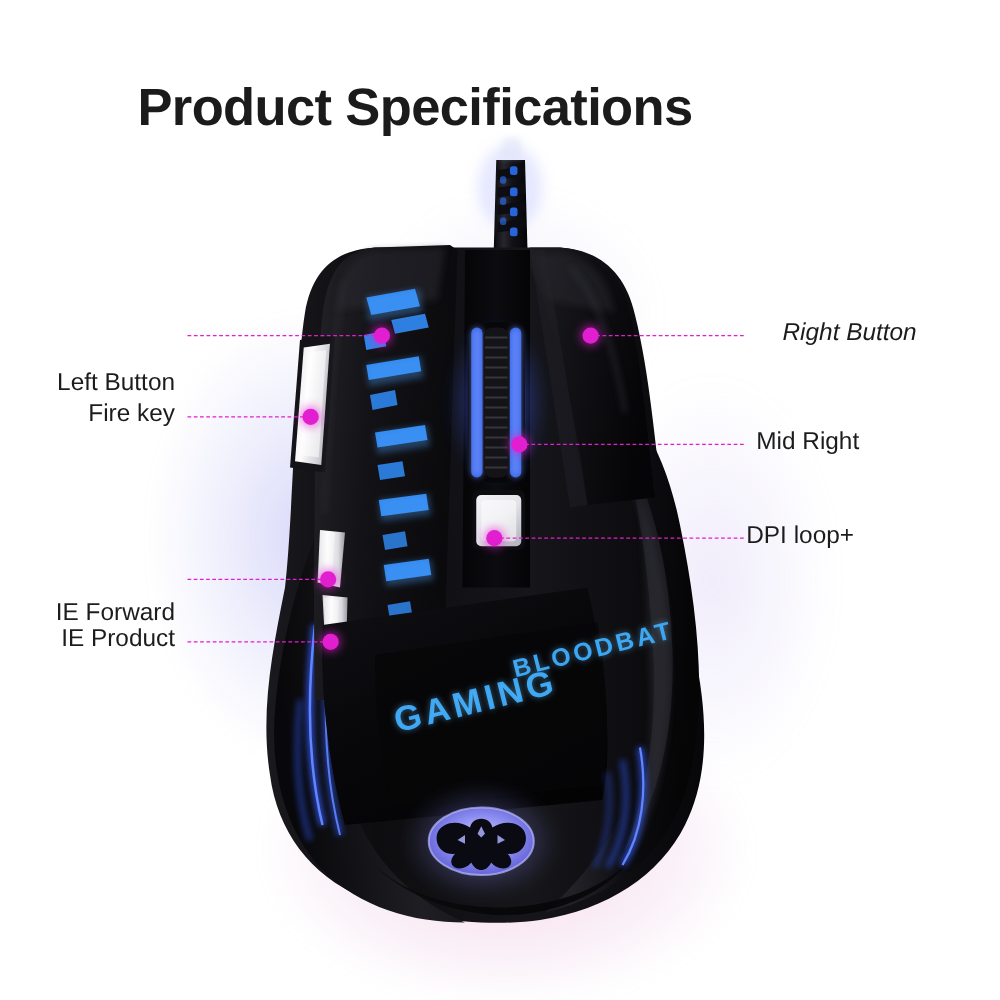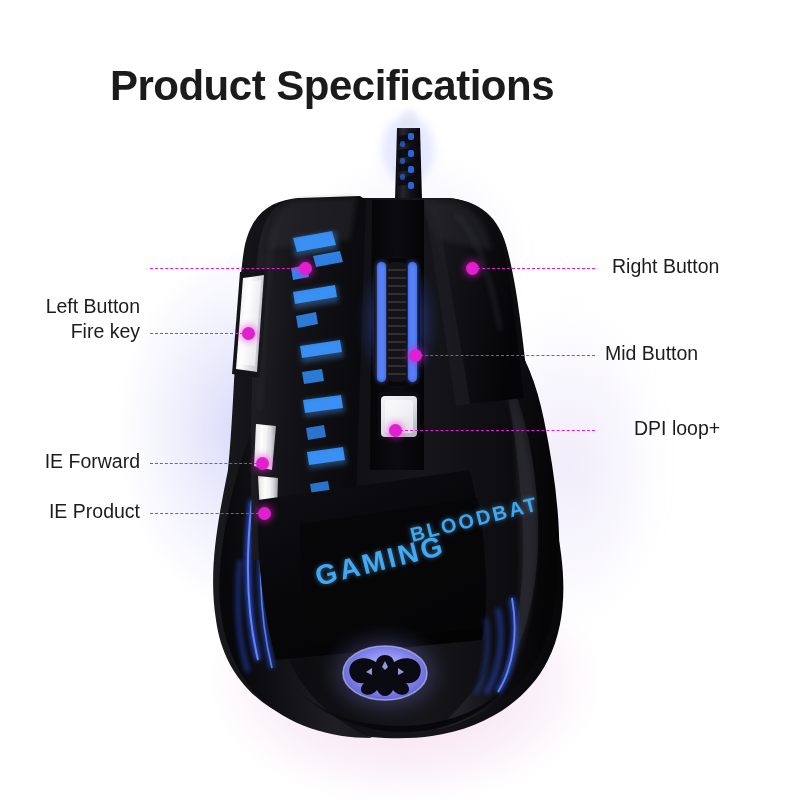--- a/index.html
+++ b/index.html
@@ -397,41 +397,41 @@
         <div class="callout-label left" style="right: 660px; margin-top: 40px;">Left Button</div>
         <div class="leader" style="left: 150px; width: 155px; border-top-color: rgb(226, 31, 208);"></div>
         <div class="leader-dot" style="left: 298.5px; background: rgb(226, 31, 208);"></div>
       </div>
       <div class="callout" style="top: 333px; left: 0px; width: 800px;">
         <div class="callout-label left" style="right: 660px;">Fire key</div>
         <div class="leader" style="left: 150px; width: 98px; border-top-color: rgb(226, 31, 208);"></div>
         <div class="leader-dot" style="left: 241.5px; background: rgb(226, 31, 208);"></div>
       </div>
       <div class="callout" style="top: 463px; left: 0px; width: 800px;">
-        <div class="callout-label left" style="right: 660px;">IE Forward</div>
+        <div class="callout-label left" style="right: 660px; margin-top: 29px;">IE Forward</div>
         <div class="leader" style="left: 150px; width: 112px; border-top-color: rgb(226, 31, 208);"></div>
         <div class="leader-dot" style="left: 255.5px; background: rgb(226, 31, 208);"></div>
       </div>
       <div class="callout" style="top: 513px; left: 0px; width: 800px;">
         <div class="callout-label left" style="right: 660px;">IE Product</div>
         <div class="leader" style="left: 150px; width: 114px; border-top-color: rgb(226, 31, 208);"></div>
         <div class="leader-dot" style="left: 257.5px; background: rgb(226, 31, 208);"></div>
       </div>
     </div>
   <div id="callouts-right">
       <div class="callout" style="top: 268px; left: 0px; width: 800px;">
-        <div class="callout-label right" style="left: 612px;">Right Button</div>
+        <div class="callout-label right" style="left: 626px; font-style: italic;">Right Button</div>
         <div class="leader" style="left: 472px; width: 123px; border-top-color: rgb(226, 31, 208);"></div>
         <div class="leader-dot" style="left: 465.5px; background: rgb(226, 31, 208);"></div>
       </div>
       <div class="callout" style="top: 355px; left: 0px; width: 800px;">
-        <div class="callout-label right" style="left: 605px;">Mid Button</div>
+        <div class="callout-label right" style="left: 605px;">Mid Right</div>
         <div class="leader" style="left: 415px; width: 180px; border-top-color: rgb(226, 31, 208);"></div>
         <div class="leader-dot" style="left: 408.5px; background: rgb(226, 31, 208);"></div>
       </div>
       <div class="callout" style="top: 430px; left: 0px; width: 800px;">
-        <div class="callout-label right" style="left: 634px;">DPI loop+</div>
+        <div class="callout-label right" style="left: 597px;">DPI loop+</div>
         <div class="leader" style="left: 395px; width: 200px; border-top-color: rgb(226, 31, 208);"></div>
         <div class="leader-dot" style="left: 388.5px; background: rgb(226, 31, 208);"></div>
       </div>
     </div>
 
 </div>
 
 </body></html>

